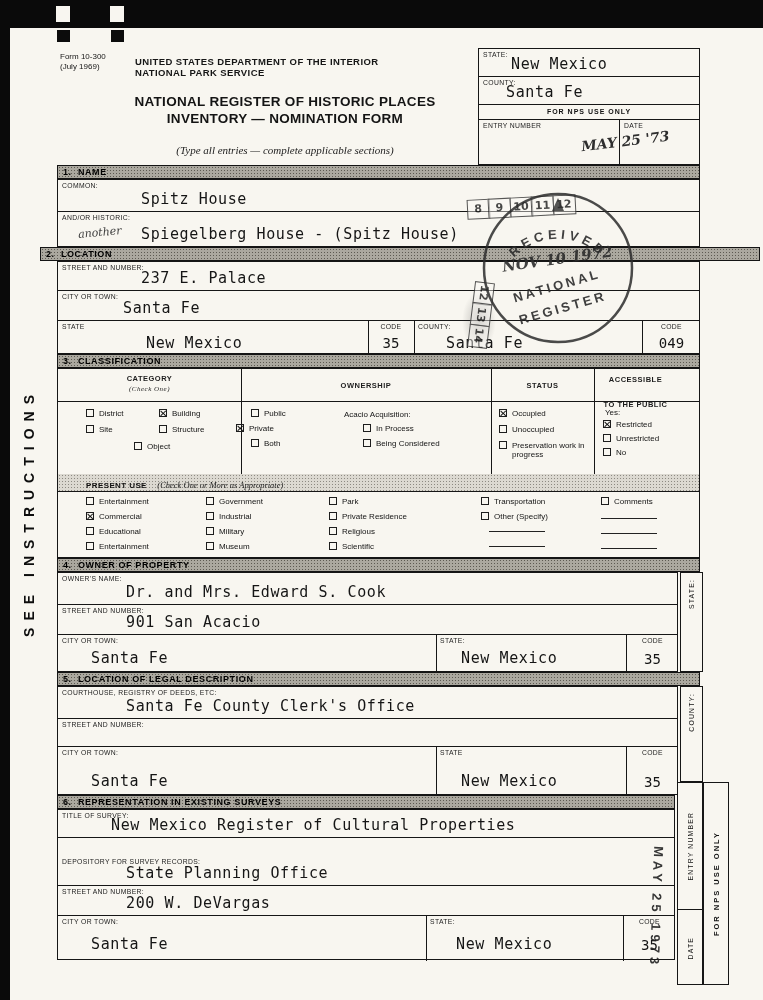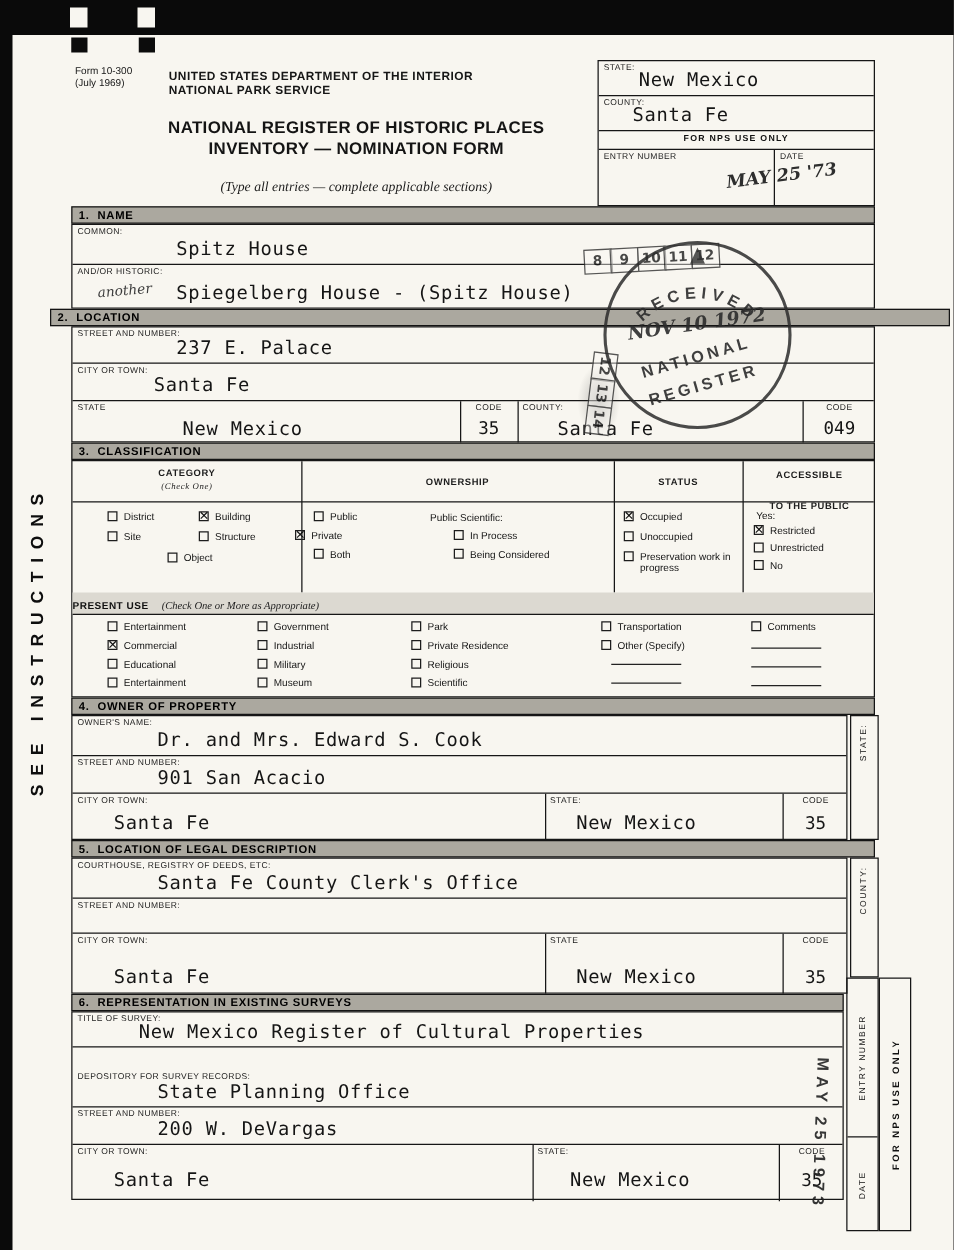--- a/index.html
+++ b/index.html
@@ -31,21 +31,21 @@
   .vwrap{position:absolute;display:flex;align-items:center;justify-content:center;border:1.5px solid #161616}
   .vstamp{position:absolute;writing-mode:vertical-rl;font:bold 13px "Liberation Sans",sans-serif;letter-spacing:4px;color:#222;transform:rotate(2deg);opacity:.9}
   .margin-note-wrap{position:absolute;left:14px;top:352px;width:30px;height:320px;display:flex;align-items:center;justify-content:center}
   .margin-note{writing-mode:vertical-rl;transform:rotate(180deg);font:bold 14px "Liberation Sans",sans-serif;letter-spacing:7px;color:#0d0d0d;white-space:nowrap}
   
   .h-small{position:absolute;font-size:8px;font-weight:normal;color:#161616;line-height:10px}
   .h-dept{position:absolute;font-size:9.5px;font-weight:bold;letter-spacing:.4px;color:#161616;line-height:11px}
   .h-title{position:absolute;text-align:center;font-size:13.5px;font-weight:bold;letter-spacing:.3px;color:#141414;line-height:17px}
   .h-note{position:absolute;text-align:center;font-family:"Liberation Serif",serif;font-style:italic;font-size:11px;color:#1c1c1c}
   
-  .puse-bar{position:absolute;left:0;right:0;background-color:#dcd9d1;background-image:radial-gradient(circle,#8d8a82 18%,transparent 20%);background-size:3px 3px;border-bottom:1px solid #161616;line-height:18px;white-space:nowrap}
+  .puse-bar{position:absolute;left:0;right:0;background-color:#dcd9d1;background-image:radial-gradient(circle,#8d8a82 18%,transparent 20%);background-size:3px 3px;border-bottom:1px solid #161616;line-height:18px;padding-left:28px;white-space:nowrap}
   .puse-bar .t1{font-size:8px;font-weight:bold;letter-spacing:.4px;color:#111}
   .puse-bar .t2{font-family:"Liberation Serif",serif;font-style:italic;font-size:8.5px;color:#222;margin-left:6px}
   .hdrcell{position:absolute;text-align:center;font-size:7.5px;font-weight:bold;letter-spacing:.5px;color:#1d1d1d}
   .hdrsub{font-family:"Liberation Serif",serif;font-style:italic;font-weight:normal;font-size:7px;display:block;margin-top:2px}
   .smalllabel{position:absolute;font-size:8px;color:#141414;white-space:nowrap}
   .handnote{position:absolute;font-family:"DejaVu Serif",serif;font-style:italic;font-size:11px;color:#3d3d3d;transform:rotate(-5deg)}
   .handstamp{position:absolute;font-family:"DejaVu Serif",serif;font-style:italic;font-weight:bold;font-size:14px;color:#2e2e2e;transform:rotate(-7deg);white-space:nowrap}
   
   .ruler-top{position:absolute;left:468px;top:197px;display:flex;transform:rotate(-3deg);opacity:.8;z-index:4}
   .rcell{width:23px;height:20px;border:1.5px solid #2e2e2e;margin-left:-1.5px;background:rgba(249,248,244,.55);font:bold 11px/18px "DejaVu Sans",sans-serif;text-align:center;color:#1c1c1c}
@@ -145,21 +145,21 @@
 
   <div class="sec-bar" style="left:57px;top:354px;width:643px">3.  CLASSIFICATION</div>
   <div class="box" style="left:57px;top:368px;width:643px;height:190px">
     <div class="vdiv" style="left:183px;bottom:auto;height:105px"></div>
     <div class="vdiv" style="left:433px;bottom:auto;height:105px"></div>
     <div class="vdiv" style="left:536px;bottom:auto;height:105px"></div>
     <div class="frow bb" style="top:0;height:33px">
       <span class="hdrcell" style="left:0;width:183px;top:5px"><span>CATEGORY</span><span class="hdrsub">(Check One)</span></span>
       <span class="hdrcell" style="left:183px;width:250px;top:12px">OWNERSHIP</span>
       <span class="hdrcell" style="left:433px;width:103px;top:12px">STATUS</span>
-      <span class="hdrcell" style="left:536px;width:107px;top:6px"><span>ACCESSIBLE</span><span style="display:block;margin-top:16px;font-weight:bold">TO THE PUBLIC</span></span>
+      <span class="hdrcell" style="left:524px;width:107px;top:6px"><span>ACCESSIBLE</span><span style="display:block;margin-top:16px;font-weight:bold">TO THE PUBLIC</span></span>
     </div>
 
     <label class="ck" style="left:28px;top:40px">
         <i></i>
         <b>District</b>
       </label>
     <label class="ck" style="left:28px;top:56px">
         <i></i>
         <b>Site</b>
       </label>
@@ -181,21 +181,21 @@
         <b>Public</b>
       </label>
     <label class="ck checked" style="left:178px;top:55px">
         <i></i>
         <b>Private</b>
       </label>
     <label class="ck" style="left:193px;top:70px">
         <i></i>
         <b>Both</b>
       </label>
-    <span class="smalllabel" style="left:286px;top:41px">Public Scientific:</span>
+    <span class="smalllabel" style="left:286px;top:41px">Acacio Acquisition:</span>
     <label class="ck" style="left:305px;top:55px">
         <i></i>
         <b>In Process</b>
       </label>
     <label class="ck" style="left:305px;top:70px">
         <i></i>
         <b>Being Considered</b>
       </label>
 
     <label class="ck checked" style="left:441px;top:40px">

